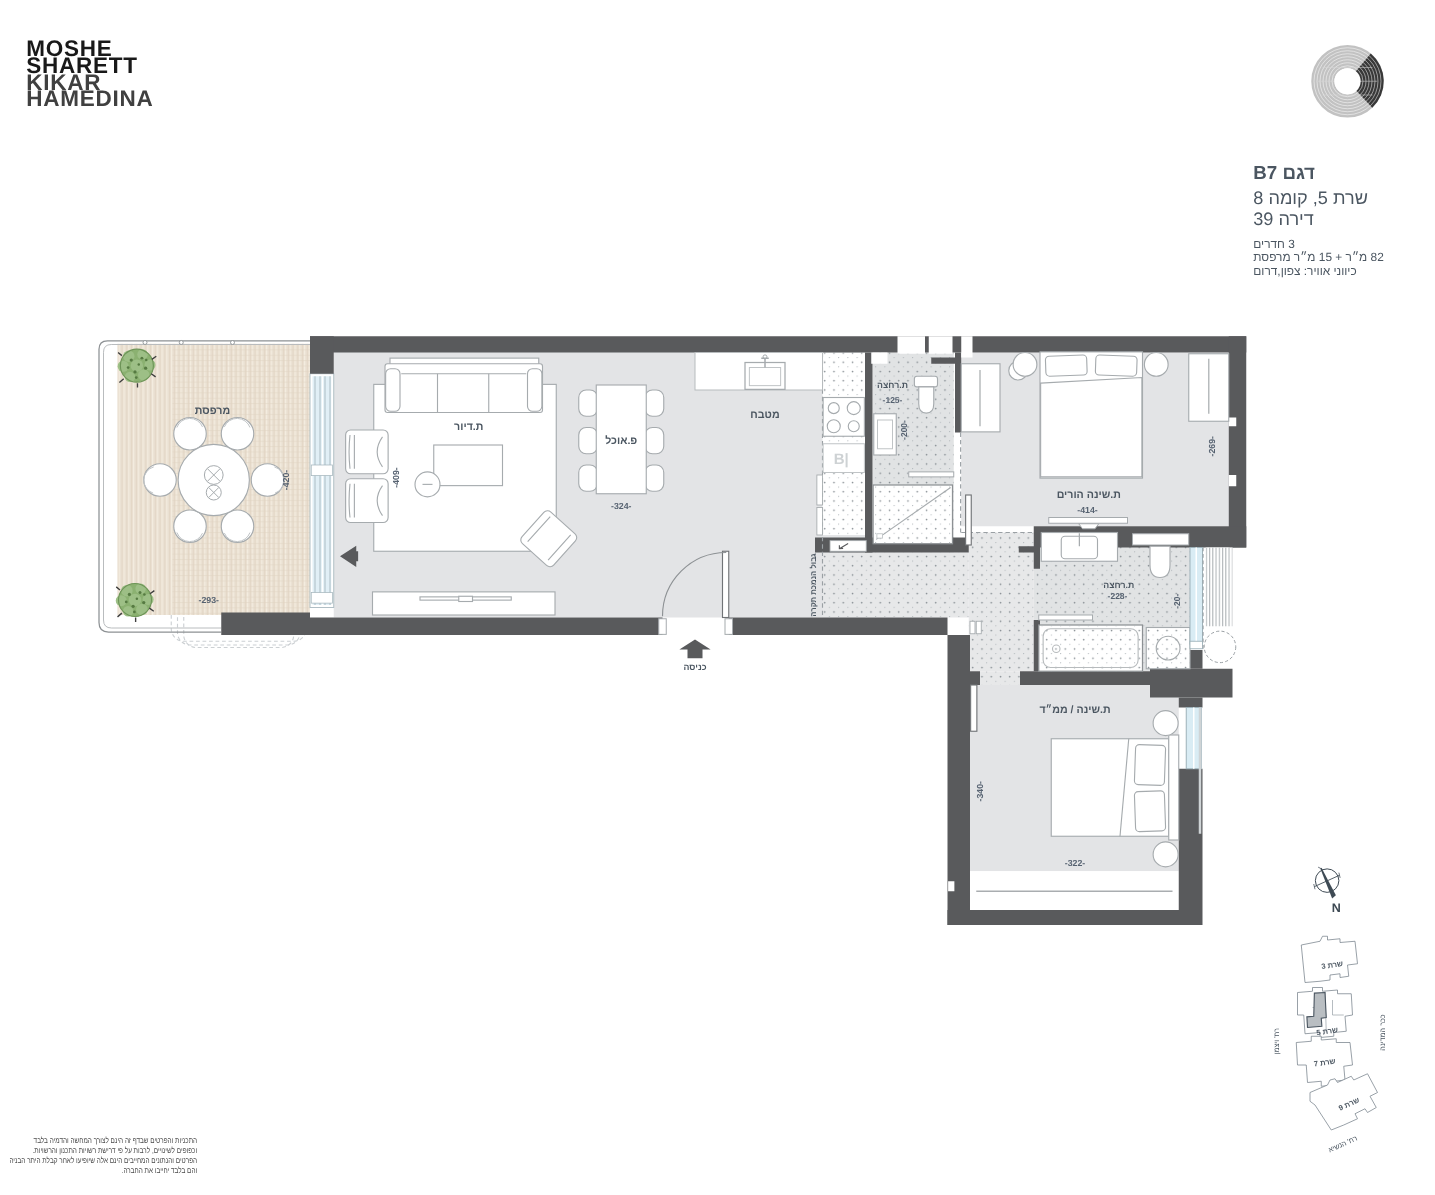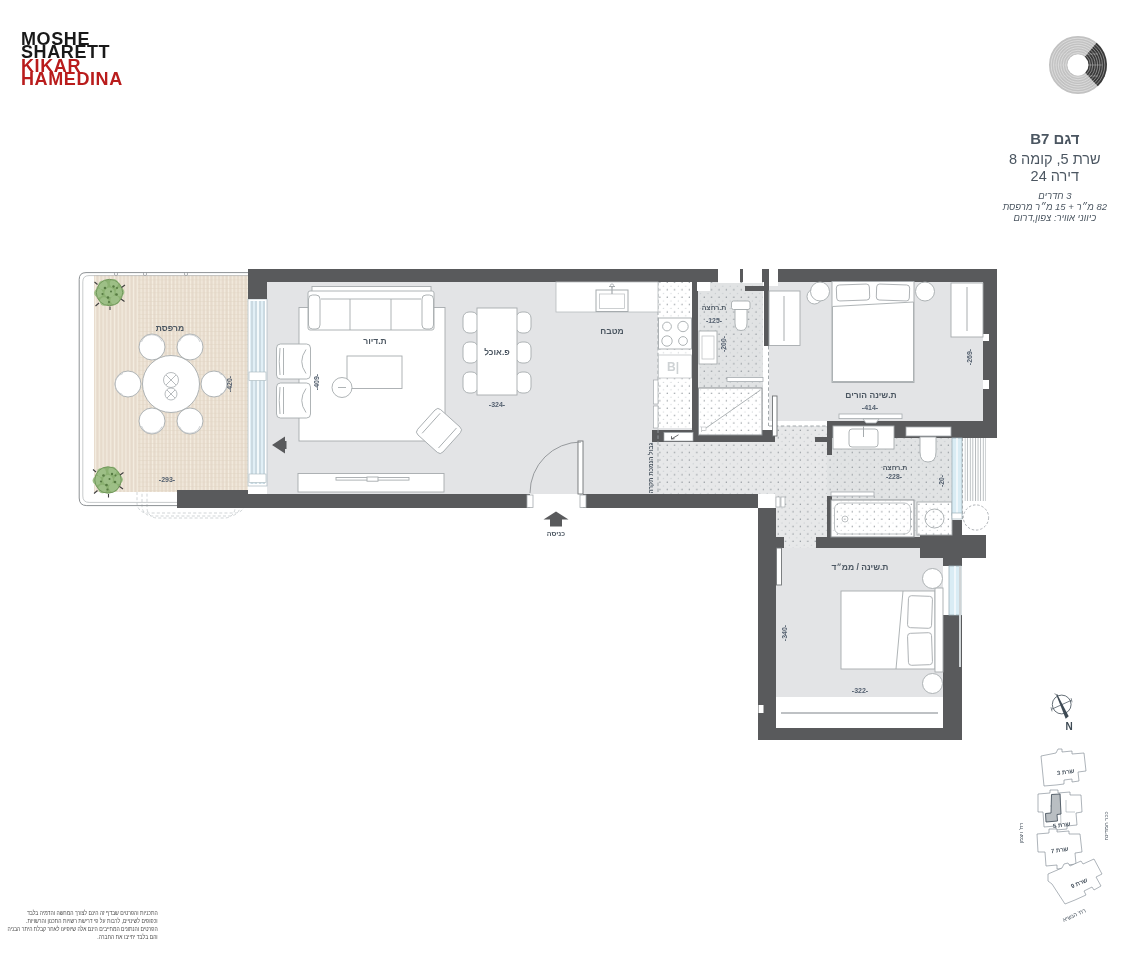--- a/index.html
+++ b/index.html
@@ -1,38 +1,38 @@
 <!DOCTYPE html>
 <html lang="he"><head>
 <meta charset="utf-8">
 <style>
   html,body{margin:0;padding:0;background:#ffffff;}
   body{width:1148px;height:956px;position:relative;overflow:hidden;
        font-family:"Liberation Sans", sans-serif;}
   .abs{position:absolute;}
   .brand{left:21px;top:33px;font-weight:bold;font-size:18px;line-height:13.4px;
          letter-spacing:0.6px;color:#191919;}
-  .brand .g{color:#b91c1c;}
-  .info{right:41px;top:130px;text-align:center;direction:rtl;color:#4b5661;}
+  .brand .g{color:#404040;}
+  .info{right:41px;top:130px;text-align:left;direction:rtl;color:#4b5661;}
   .info .l1{font-size:15px;font-weight:bold;margin-bottom:3.5px;}
   .info .l2{font-size:14.5px;margin-bottom:1px;}
-  .info .s{font-size:9.5px;line-height:11.3px;font-style:italic;}
+  .info .s{font-size:9.5px;line-height:11.3px;}
   .disc{right:990px;top:909px;white-space:nowrap;text-align:right;direction:rtl;
         font-size:6.4px;line-height:7.95px;color:#4a4a4a;
         transform:scaleX(0.8);transform-origin:100% 0;}
 </style>
 </head>
 <body>
 
 <div class="abs brand">MOSHE<br>SHARETT<br><span class="g">KIKAR<br>HAMEDINA</span></div>
 
 <div class="abs info">
   <div class="l1">דגם B7</div>
   <div class="l2">שרת 5, קומה 8</div>
-  <div class="l2" style="margin-bottom:6px">דירה 24</div>
+  <div class="l2" style="margin-bottom:6px">דירה 39</div>
   <div class="s">3 חדרים<br>82 מ״ר + 15 מ״ר מרפסת<br>כיווני אוויר: צפון,דרום</div>
 </div>
 
 <div class="abs disc">התכניות והפרטים שבדף זה הינם לצורך המחשה והדמיה בלבד<br>
 וכפופים לשינויים, לרבות על פי דרישת רשויות התכנון והרשויות.<br>
 הפרטים והנתונים המחייבים הינם אלה שיופיעו לאחר קבלת היתר הבניה<br>
 והם בלבד יחייבו את החברה.</div>
 
 <svg class="abs" style="left:0;top:0" width="1148" height="956" viewBox="0 0 1148 956">
 <defs>

